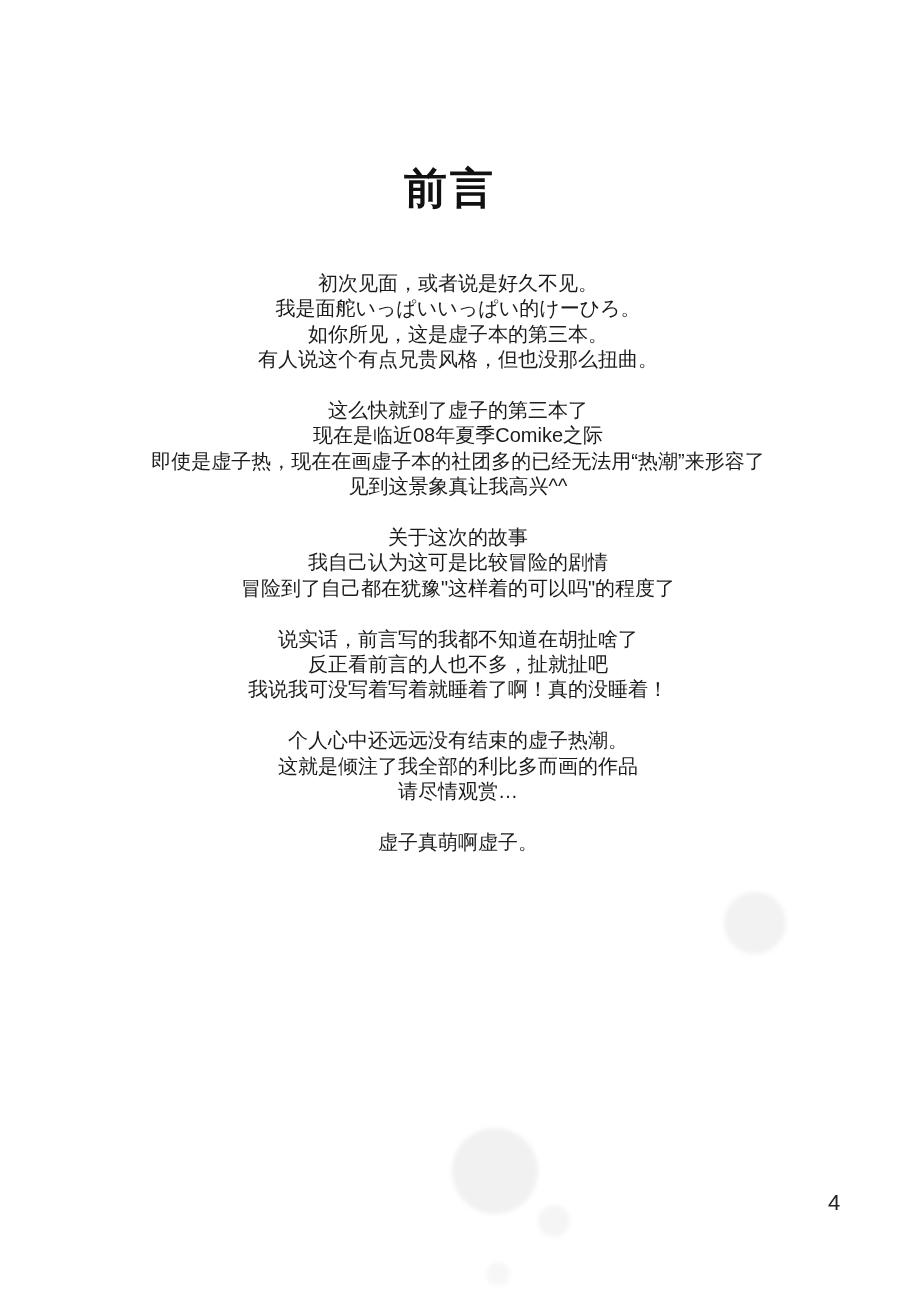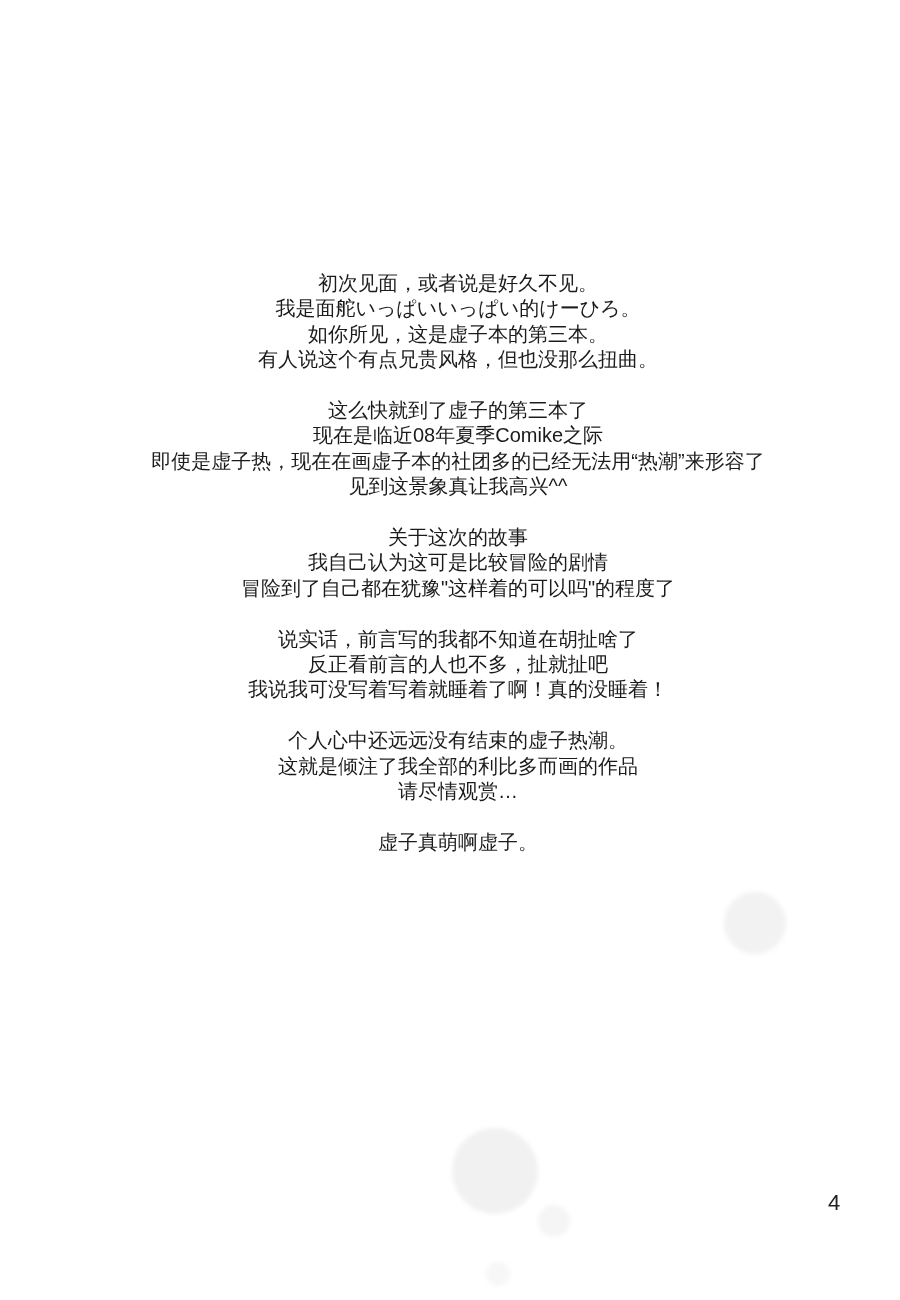--- a/index.html
+++ b/index.html
@@ -88,20 +88,21 @@
     width: 24px;
     height: 24px;
     background: #f7f7f8;
   }
 </style>
 </head>
 <body>
 
 <div class="page">
 
+  <h1 class="title">前言</h1>
 
   <div class="body-text">
 
     <div class="para">
       <span class="line">初次见面，或者说是好久不见。</span>
       <span class="line">我是面舵いっぱいいっぱい的けーひろ。</span>
       <span class="line">如你所见，这是虚子本的第三本。</span>
       <span class="line">有人说这个有点兄贵风格，但也没那么扭曲。</span>
     </div>
 

